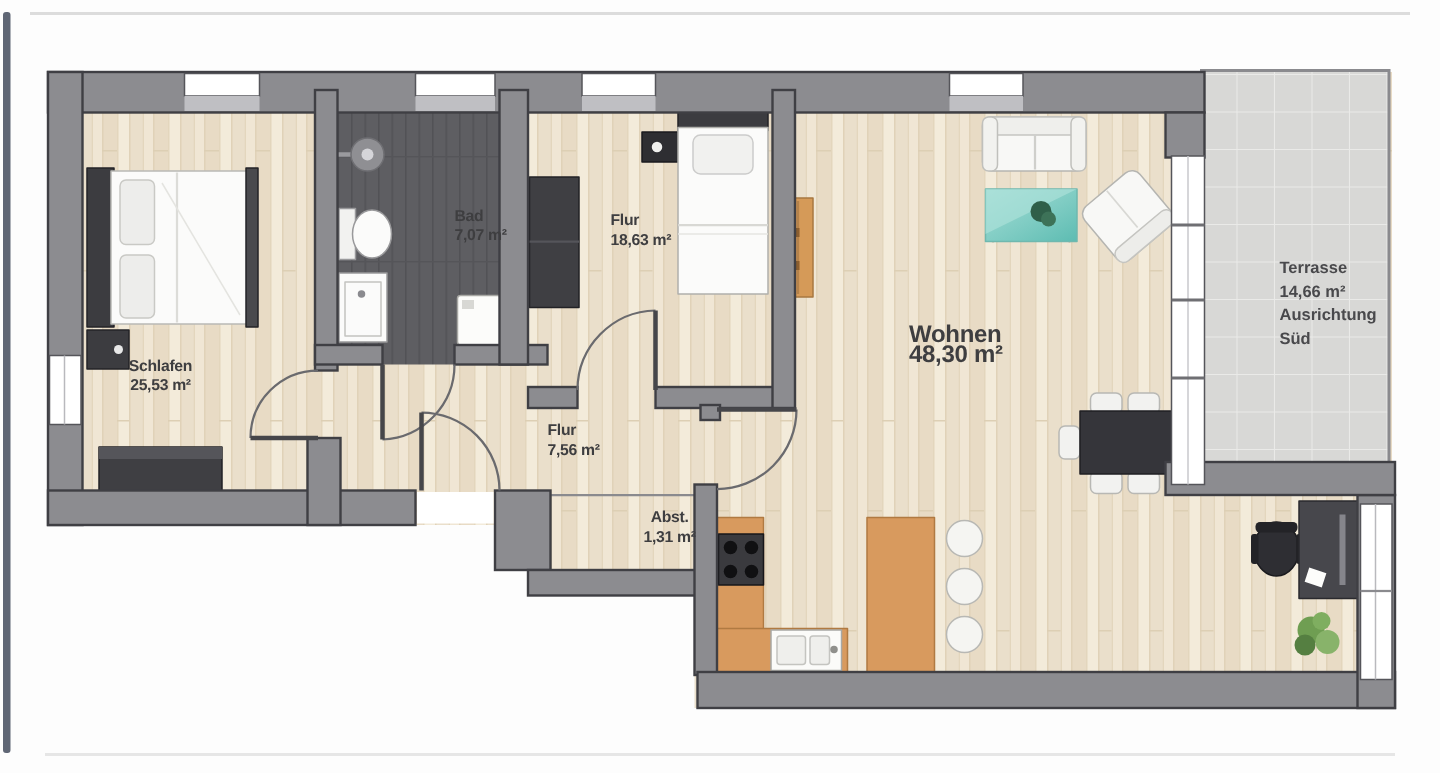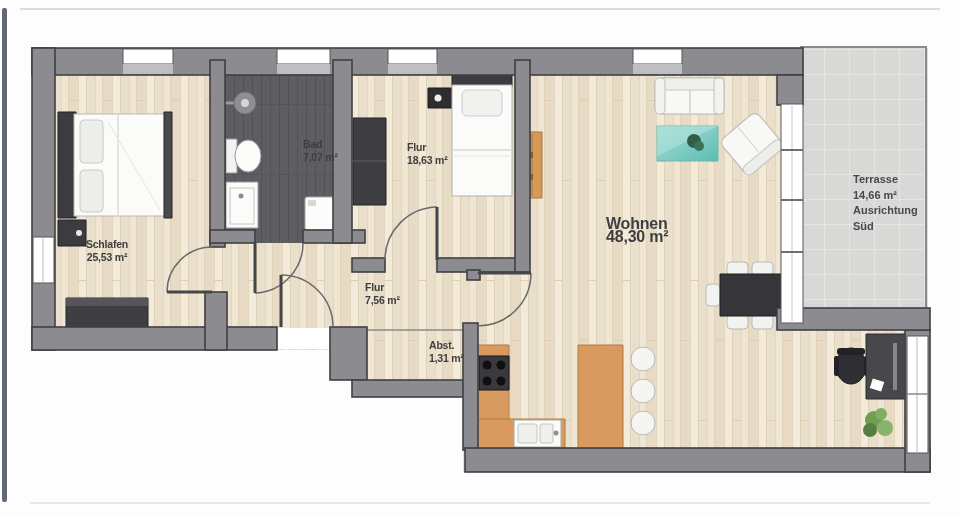--- a/index.html
+++ b/index.html
@@ -294,21 +294,21 @@
 <div class="room-label" style="left:407px;top:141px;">
   <div>Flur</div>
   <div class="area">18,63 m²</div>
 </div>
 
 <div class="room-label" style="left:365px;top:281px;">
   <div>Flur</div>
   <div class="area">7,56 m²</div>
 </div>
 
-<div class="room-label" style="left:429px;top:339px;">
+<div class="room-label" style="left:429px;top:339px;text-align:center;">
   <div>Abst.</div>
   <div class="area">1,31 m²</div>
 </div>
 
 <div class="room-label" style="left:606px;top:217px;font-size:16px;">
   <div>Wohnen</div>
   <div class="area">48,30 m²</div>
 </div>
 
 <div class="terr-label" style="left:817px;top:172px;">

